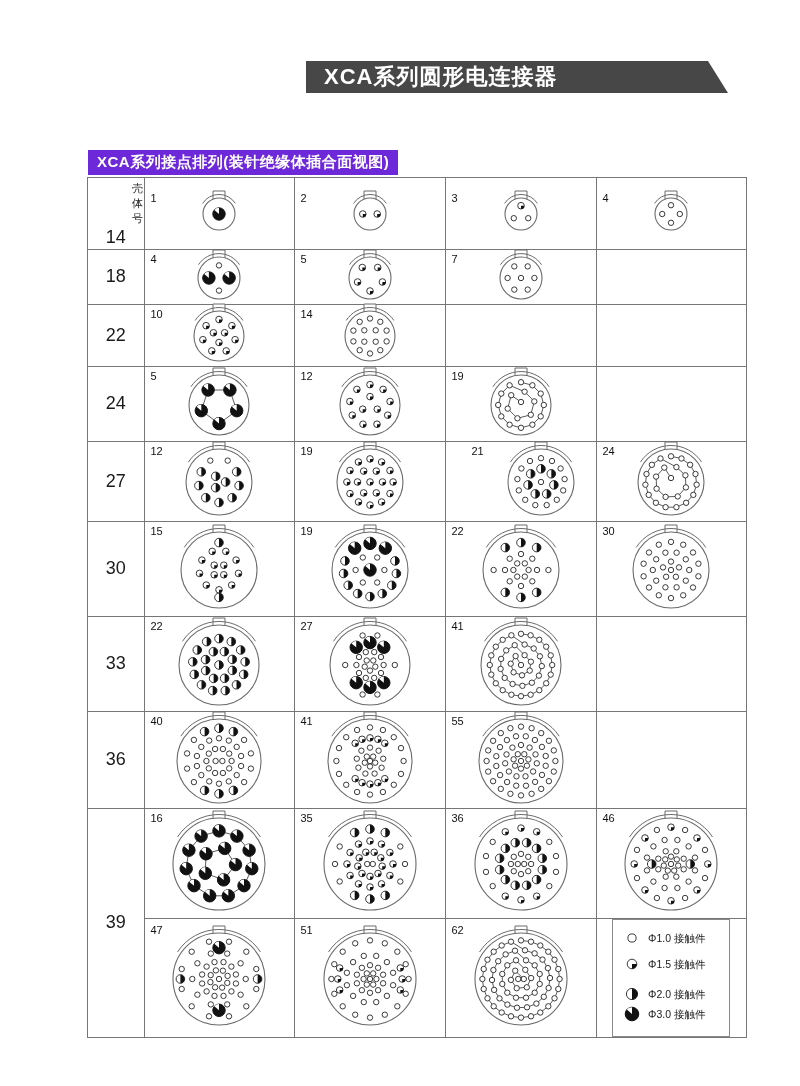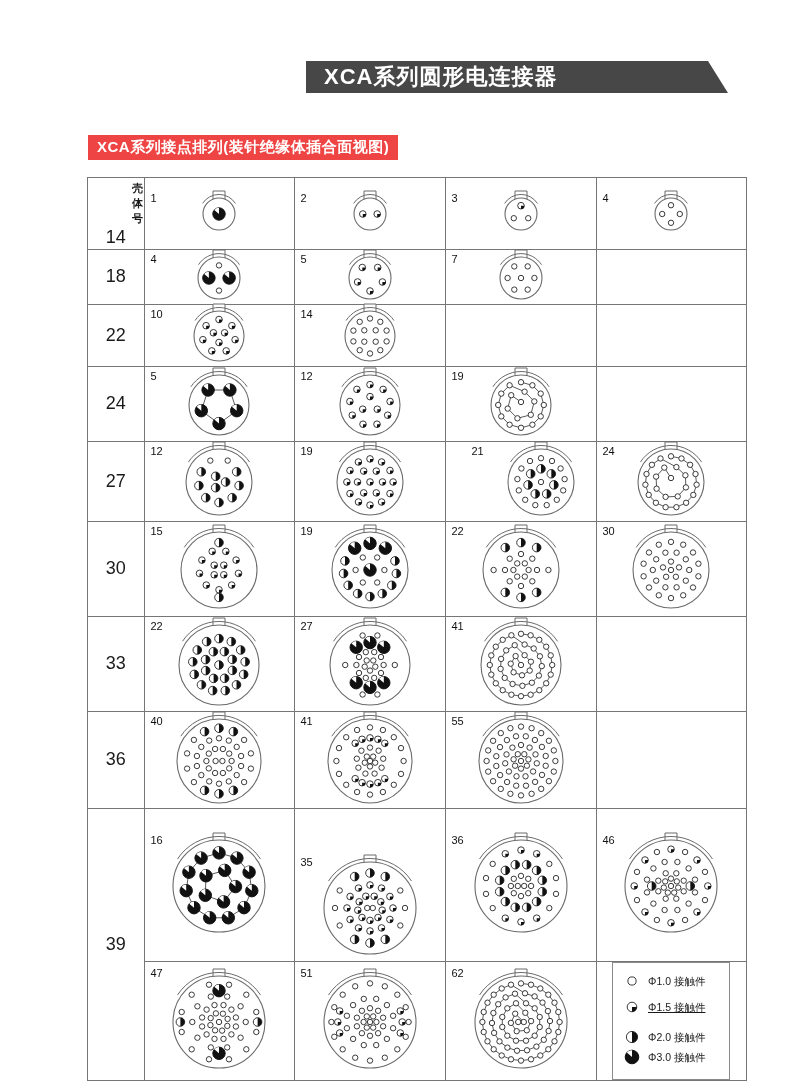--- a/index.html
+++ b/index.html
@@ -8,29 +8,29 @@
     font-family:"Liberation Sans","DejaVu Sans",sans-serif;color:#1a1a1a;
     overflow:hidden;
   }
   .banner{
     position:absolute;left:306px;top:61px;width:422px;height:32px;
     background:#474747;color:#ffffff;font-weight:bold;font-size:22px;
     line-height:32px;padding-left:18px;box-sizing:border-box;letter-spacing:1px;
     clip-path:polygon(0 0,calc(100% - 20px) 0,100% 100%,0 100%);
   }
   .subtitle{
-    position:absolute;left:88px;top:135px;background:#ef4444;color:#ffffff;
+    position:absolute;left:88px;top:150px;background:#6d28d9;color:#ffffff;
     font-weight:bold;font-size:15px;padding:3px 9px;letter-spacing:.5px;
   }
   table.arr{
     position:absolute;left:87px;top:177px;border-collapse:collapse;table-layout:fixed;
   }
   table.arr td{border:1px solid #767676;padding:0;vertical-align:middle;background:#fff;}
   td.shell{text-align:center;}
-  .shell-hd{font-size:11px;font-weight:bold;margin-top:3px;letter-spacing:.5px;margin-left:44px;}
+  .shell-hd{font-size:11px;font-weight:normal;margin-top:3px;letter-spacing:.5px;margin-left:44px;}
   .shell-num{font-size:18px;line-height:1.25;}
   .cellwrap{position:relative;width:100%;display:flex;align-items:center;justify-content:center;}
   .cnum{position:absolute;top:3px;left:6px;font-size:11px;color:#111;}
   .legendwrap{width:100%;display:flex;align-items:center;justify-content:center;}
   .legend-box{
     border:1px solid #8a8a8a;background:#fff;width:118px;box-sizing:border-box;
     padding:9px 8px 11px 10px;display:flex;flex-direction:column;
   }
   .legend-item{display:flex;align-items:center;gap:7px;font-size:10.5px;white-space:nowrap;}
   .legend-item svg{flex:0 0 auto;}
@@ -1029,21 +1029,21 @@
                 <circle cx="58.6" cy="73.9" r="6.2" fill="#111111" stroke="#111111" stroke-width="1"></circle>
                 <path d="M 58.6 73.9 L 53.8 69.9 A 6.2 6.2 0 0 1 58.6 67.7 Z" fill="#fff"></path>
                 <circle cx="40.3" cy="67.3" r="6.2" fill="#111111" stroke="#111111" stroke-width="1"></circle>
                 <path d="M 40.3 67.3 L 35.5 63.3 A 6.2 6.2 0 0 1 40.3 61.1 Z" fill="#fff"></path>
                 <circle cx="41" cy="47.8" r="6.2" fill="#111111" stroke="#111111" stroke-width="1"></circle>
                 <path d="M 41 47.8 L 36.2 43.8 A 6.2 6.2 0 0 1 41 41.6 Z" fill="#fff"></path>
               </svg></span>
           </div>
         </td>
         <td>
-          <div class="cellwrap" style="height: 108px; margin-top: 44px;">
+          <div class="cellwrap" style="height: 108px;">
             <span class="cnum">35</span>
             <span><svg width="108" height="110" viewBox="0 0 108 110">
                 <path d="M 48 13 L 48 5 L 60 5 L 60 13" fill="#fff" stroke="#6b6b6b" stroke-width="1"></path>
                 <path d="M 12.5 31 A 49.5 49.5 0 0 1 95.5 31" fill="none" stroke="#6b6b6b" stroke-width="1"></path>
                 <circle cx="54" cy="58" r="46" fill="#fff" stroke="#6b6b6b" stroke-width="1.1"></circle>
                 <circle cx="38.7" cy="26.6" r="4.3" fill="#fff" stroke="#3a3a3a" stroke-width="1"></circle>
                 <path d="M 38.7 26.6 L 38.7 22.3 A 4.3 4.3 0 0 1 38.7 30.9 Z" fill="#111111"></path>
                 <circle cx="54" cy="23" r="4.3" fill="#fff" stroke="#3a3a3a" stroke-width="1"></circle>
                 <path d="M 54 23 L 54 18.7 A 4.3 4.3 0 0 1 54 27.3 Z" fill="#111111"></path>
                 <circle cx="69.3" cy="26.6" r="4.3" fill="#fff" stroke="#3a3a3a" stroke-width="1"></circle>
@@ -1442,21 +1442,21 @@
         </td>
         <td>
           <div class="legendwrap">
             <div class="legend-box">
               <div class="legend-item" style="margin-top: 0px;">
                 <span><svg width="18" height="18" viewBox="0 0 18 18">
                     <circle cx="9" cy="9" r="4.1" fill="#fff" stroke="#3a3a3a" stroke-width="1"></circle>
                   </svg></span>
                 <span>Φ1.0 接触件</span>
               </div>
-              <div class="legend-item" style="margin-top: 6px; text-decoration: underline;">
+              <div class="legend-item" style="margin-top: 6px;">
                 <span><svg width="18" height="18" viewBox="0 0 18 18">
                     <circle cx="9" cy="9" r="4.8" fill="#fff" stroke="#3a3a3a" stroke-width="1"></circle>
                     <path d="M 9 9 L 13.8 9 A 4.8 4.8 0 0 1 9 13.8 Z" fill="#111111"></path>
                   </svg></span>
                 <span>Φ1.5 接触件</span>
               </div>
               <div class="legend-item" style="margin-top: 10px;">
                 <span><svg width="18" height="18" viewBox="0 0 18 18">
                     <circle cx="9" cy="9" r="5.6" fill="#fff" stroke="#3a3a3a" stroke-width="1"></circle>
                     <path d="M 9 9 L 9 3.4 A 5.6 5.6 0 0 1 9 14.6 Z" fill="#111111"></path>

